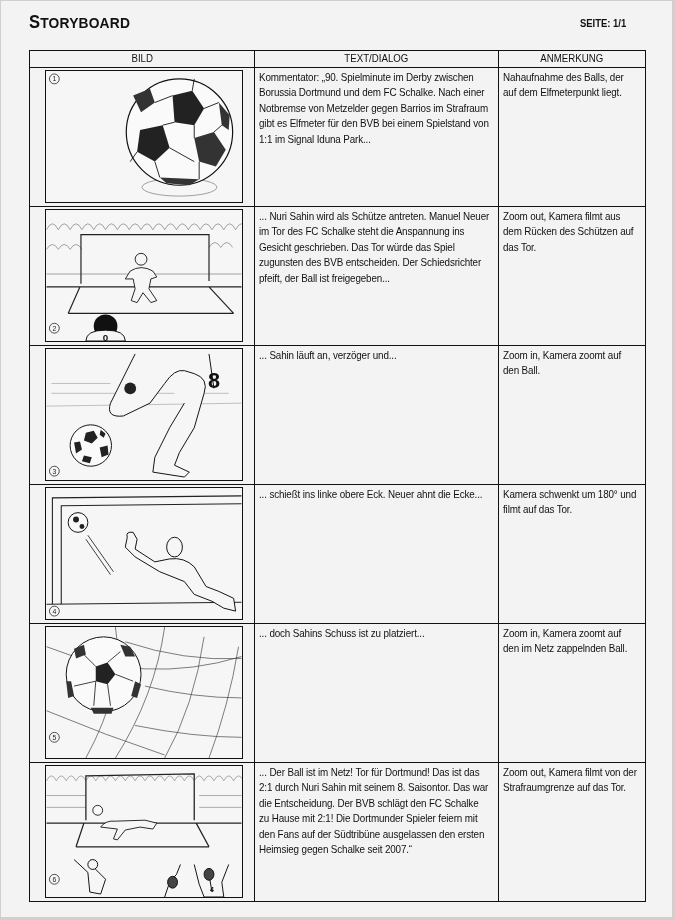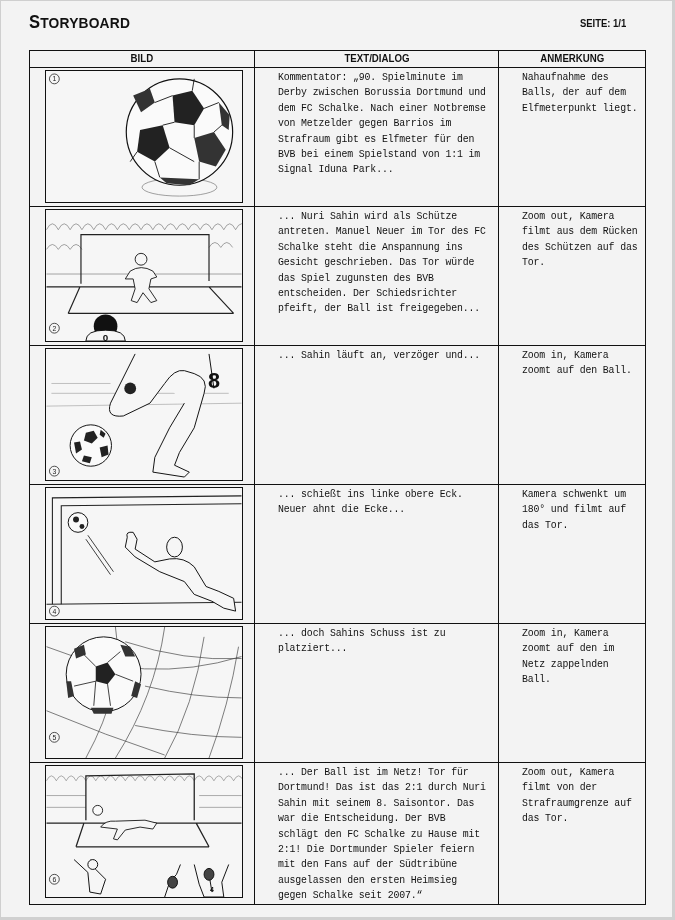--- a/index.html
+++ b/index.html
@@ -4,25 +4,25 @@
 <style>
   * { box-sizing: border-box; margin: 0; padding: 0; }
   html, body { width: 675px; height: 920px; background: #f3f3f3; overflow: hidden; }
   body { position: relative; font-family: "Liberation Sans", sans-serif; color: #111; }
   .page-border { position: absolute; left: 0; top: 0; width: 675px; height: 920px; border: 1px solid #cfcfcf; border-right: 3px solid #d0d0d0; border-bottom: 3px solid #d0d0d0; pointer-events: none; }
   .title { position: absolute; left: 29px; top: 12px; font-size: 15px; font-weight: bold; letter-spacing: 0.2px; font-variant: small-caps; transform: scaleX(0.92); transform-origin: left; }
   .title .big { font-size: 18px; }
   .page-no { position: absolute; left: 580px; top: 17px; font-size: 10.5px; font-weight: bold; transform: scaleX(0.9); transform-origin: left; }
   table.sb { position: absolute; left: 29px; top: 50px; width: 616px; border-collapse: collapse; table-layout: fixed; }
   table.sb th, table.sb td { border: 1.3px solid #111; vertical-align: top; }
-  table.sb th { height: 17px; font-size: 11px; font-weight: bold; text-align: center; line-height: 15px; transform-origin: center; }
+  table.sb th { height: 17px; font-size: 11px; font-weight: normal; text-align: center; line-height: 15px; transform-origin: center; }
   table.sb th span { display: inline-block; transform: scaleX(0.88); }
   table.sb td { height: 139px; }
   td.bild { padding: 0; position: relative; }
-  td.text, td.note { padding: 2px 6px 0 23px; font-size: 10.6px; line-height: 15.4px; letter-spacing: -0.15px; font-family: Liberation Mono, monospace; }
+  td.text, td.note { padding: 2px 6px 0 4px; font-size: 10.6px; line-height: 15.4px; letter-spacing: -0.15px; }
   td.text div, td.note div { transform: scaleX(0.93); transform-origin: left top; width: 107%; }
   .frame { position: absolute; left: 15px; top: 2px; width: 198px; height: 133px; border: 1.5px solid #111; background: #f6f6f6; overflow: hidden; }
   .frame svg { width: 100%; height: 100%; display: block; }
 </style>
 </head>
 <body>
 
 <div class="page-border"></div>
 
 <div class="title"><span class="big">S</span><span>TORYBOARD</span></div>

